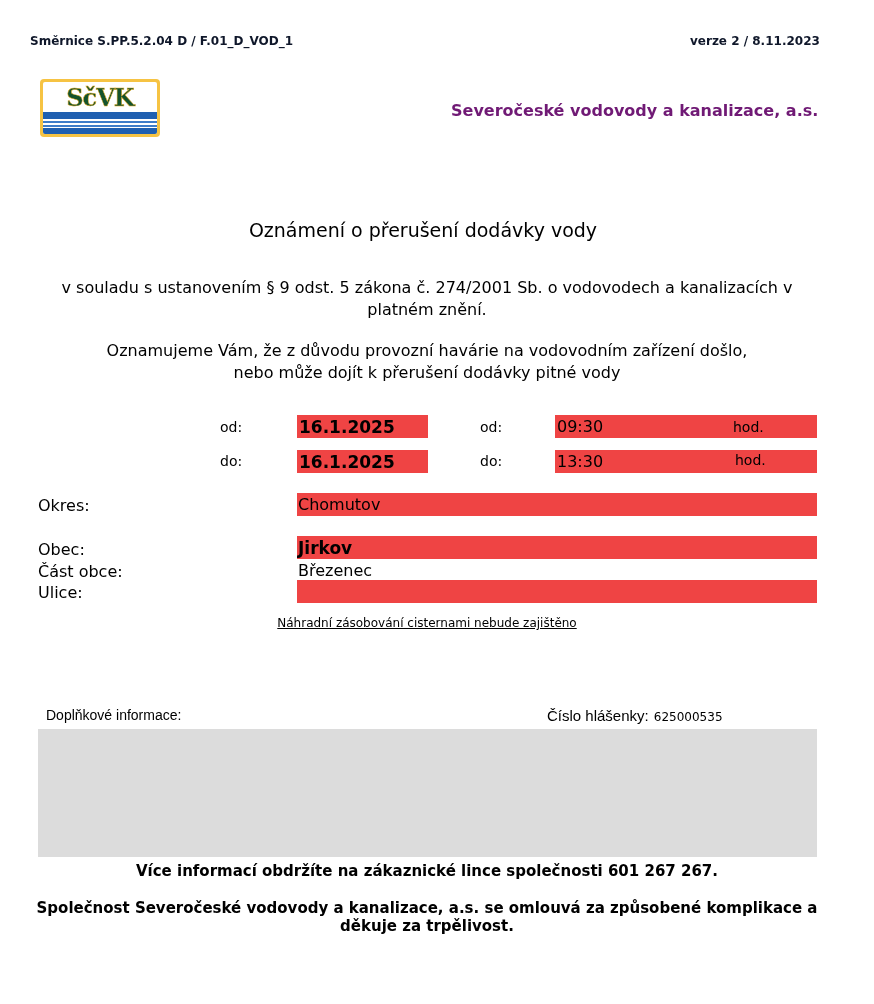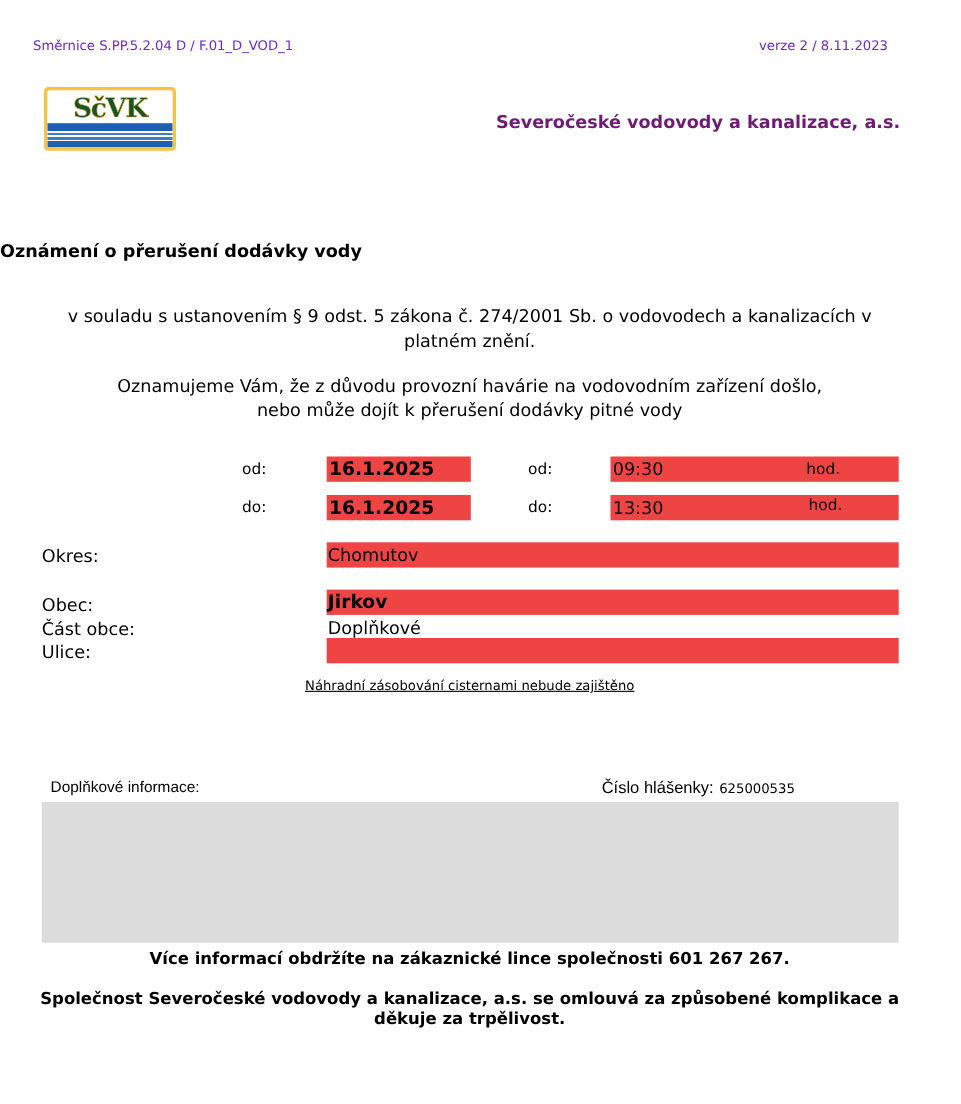--- a/index.html
+++ b/index.html
@@ -1,24 +1,24 @@
 <!DOCTYPE html>
 <html><head>
   <meta charset="utf-8">
   <style>
     html, body { margin: 0; padding: 0; background: #ffffff; }
     body { width: 874px; height: 1004px; position: relative; overflow: hidden; font-family: "DejaVu Sans", sans-serif; color: #000; }
     .abs { position: absolute; }
-    .meta { font-size: 12px; font-weight: normal; color: #6d28d9; }
+    .meta { font-size: 12px; font-weight: bold; color: #0f172a; }
     .company { font-size: 16px; font-weight: bold; color: #701a75; }
     .logo { left: 40px; top: 79px; width: 120px; height: 58px; background: #f6c343; border-radius: 4px; padding: 3px; box-sizing: border-box; }
     .logo-inner { width: 100%; height: 100%; background: #fff; border-radius: 2px; position: relative; overflow: hidden; }
     .logo-text { position: absolute; left: 0; right: 0; top: 2px; text-align: center; font-family: "DejaVu Serif", serif; font-weight: bold; font-size: 24px; letter-spacing: -1px; color: #14532d; -webkit-text-stroke: 0.5px #e0a820; line-height: 28px; }
     .logo-stripes { position: absolute; left: 0; right: 0; bottom: 0; height: 22px; background: linear-gradient(#1f5fb0 0 7px, #ffffff 7px 9px, #3e7cc8 9px 11px, #ffffff 11px 13px, #3e7cc8 13px 15px, #ffffff 15px 16px, #1f5fb0 16px 22px); }
-    .title { left: 0; width: 846px; top: 219px; font-size: 16px; font-weight: bold; }
+    .title { left: 0; width: 846px; top: 219px; text-align: center; font-size: 19px; font-weight: normal; }
     .para { left: 60px; width: 734px; text-align: center; font-size: 16px; line-height: 22px; }
     .lbl { font-size: 14px; }
     .field { background: #ef4444; font-size: 16px; height: 23px; line-height: 24px; box-sizing: border-box; }
     .bold { font-weight: bold; font-size: 17px; }
     .loc-lbl { font-size: 16px; }
     .link { left: 0; width: 854px; top: 616px; text-align: center; font-size: 12px; text-decoration: underline; }
     .small-lbl { font-family: "Liberation Sans", sans-serif; font-size: 14px; }
     .info-box { left: 38px; top: 729px; width: 779px; height: 128px; background: #dcdcdc; }
     .footer { left: 0; width: 854px; text-align: center; font-size: 15px; font-weight: bold; line-height: 18px; }
   </style>
@@ -57,21 +57,21 @@
   <span class="lbl" style="position:absolute; left:180px; top:-2px;">hod.</span>
 </div>
 
 <div class="abs loc-lbl" style="left:38px; top:496px;">Okres:</div>
 <div class="abs field" style="left:297px; top:493px; width:520px; padding-left:1px;">Chomutov</div>
 
 <div class="abs loc-lbl" style="left:38px; top:540px;">Obec:</div>
 <div class="abs field bold" style="left:297px; top:536px; width:520px; padding-left:1px;">Jirkov</div>
 
 <div class="abs loc-lbl" style="left:38px; top:562px;">Část obce:</div>
-<div class="abs" style="left:298px; top:559px; width:520px; font-size:16px; line-height:24px;">Doplňkové</div>
+<div class="abs" style="left:298px; top:559px; width:520px; font-size:16px; line-height:24px;">Březenec</div>
 
 <div class="abs loc-lbl" style="left:38px; top:583px;">Ulice:</div>
 <div class="abs field" style="left:297px; top:580px; width:520px;"></div>
 
 <div class="abs link">Náhradní zásobování cisternami nebude zajištěno</div>
 
 <div class="abs small-lbl" style="left:46px; top:707px;">Doplňkové informace:</div>
 <div class="abs" style="left:547px; top:706px;">
   <span class="small-lbl" style="font-size:15px;">Číslo hlášenky:</span>
   <span style="font-size:12px;">625000535</span>

